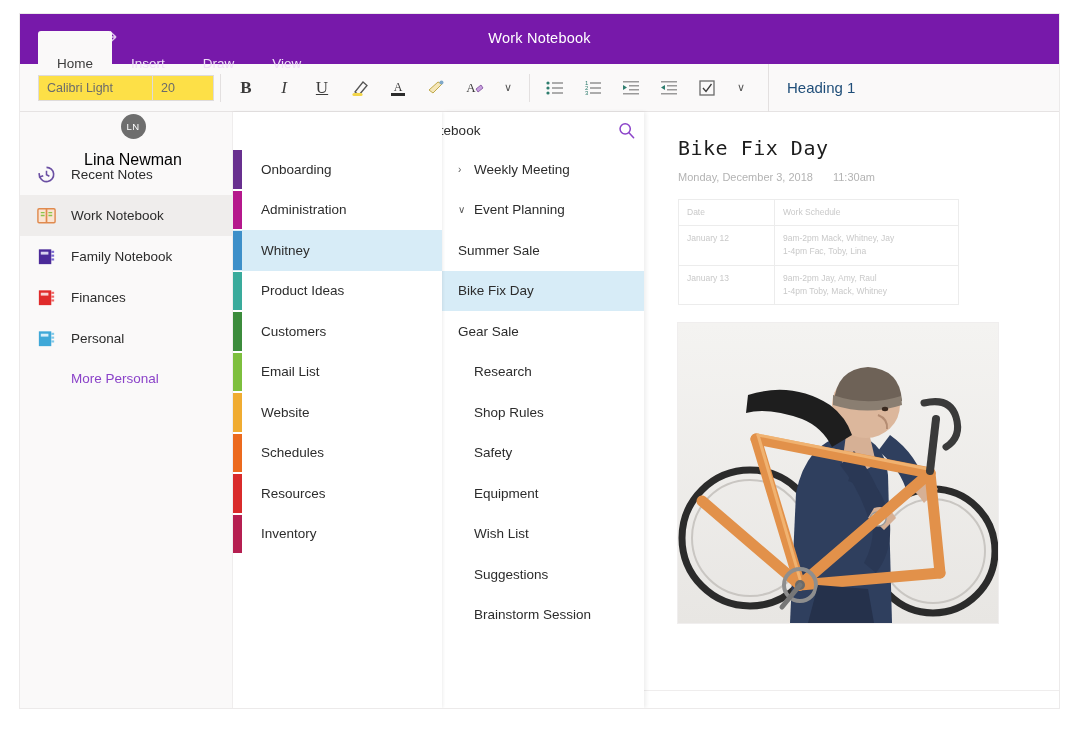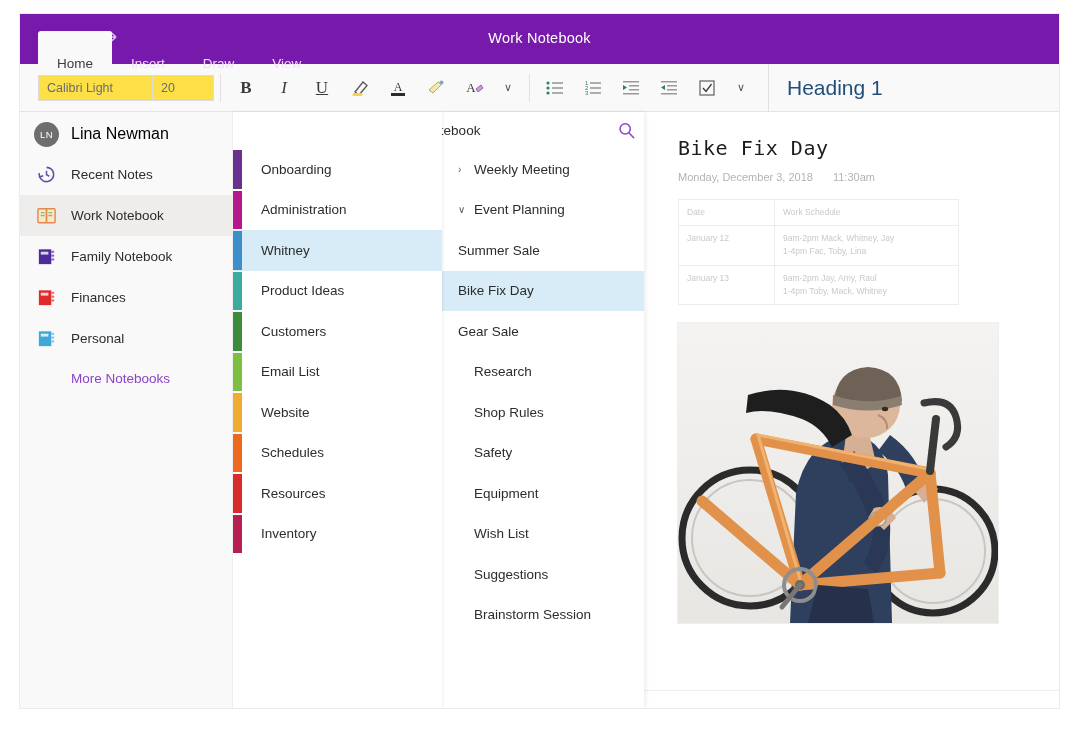--- a/index.html
+++ b/index.html
@@ -108,21 +108,21 @@
   .rib-btn.underline { text-decoration: underline; font-size: 17px; font-family: "Liberation Serif", serif; }
   .rib-btn.chev { font-size: 11px; color: #555; width: 30px; }
   .heading-area {
     margin-left: 12px;
     padding-left: 18px;
     border-left: 1px solid #e3e0e0;
     height: 48px;
     display: flex; align-items: center;
   }
   .heading-style {
-    font-size: 21px;
+    font-size: 15px;
     color: #1f4e79;
     font-family: "Liberation Sans", sans-serif;
     white-space: nowrap;
   }
   
   .body-row {
     display: flex;
     height: 596px;
     background: #ffffff;
   }
@@ -133,20 +133,21 @@
     padding-top: 2px;
     flex: none;
     position: relative;
     z-index: 3;
   }
   .user-row {
     display: flex; align-items: center;
     height: 40px;
     padding-left: 14px;
     gap: 12px;
+    flex-direction: column;
   }
   .avatar {
     width: 25px; height: 25px;
     border-radius: 50%;
     background: #6e6e6e;
     color: #ffffff;
     font-size: 9.5px;
     display: flex; align-items: center; justify-content: center;
     letter-spacing: .5px;
     flex: none;
@@ -484,21 +485,21 @@
             <rect x="3" y="3.5" width="13" height="15.5" fill="#3fa8d8"></rect>
             <rect x="5" y="6" width="8" height="3" fill="#d6eefa"></rect>
             <rect x="16" y="5" width="3" height="2.2" fill="#7fc9ea"></rect>
             <rect x="16" y="9" width="3" height="2.2" fill="#7fc9ea"></rect>
             <rect x="16" y="13" width="3" height="2.2" fill="#7fc9ea"></rect>
           </svg>
         </span>
         <span>Personal</span>
       </div>
 
-      <div class="more-link">More Notebooks</div>
+      <div class="more-link">More Personal</div>
     </div>
 
     <div class="sections-col">
       <div class="col-header"></div>
       <div class="sections-list" id="sections-list">
           <div class="section-item">
             <span class="sec-strip" style="background: rgb(104, 48, 143);"></span>
             <span class="sec-label">Onboarding</span>
           </div>
           <div class="section-item">

